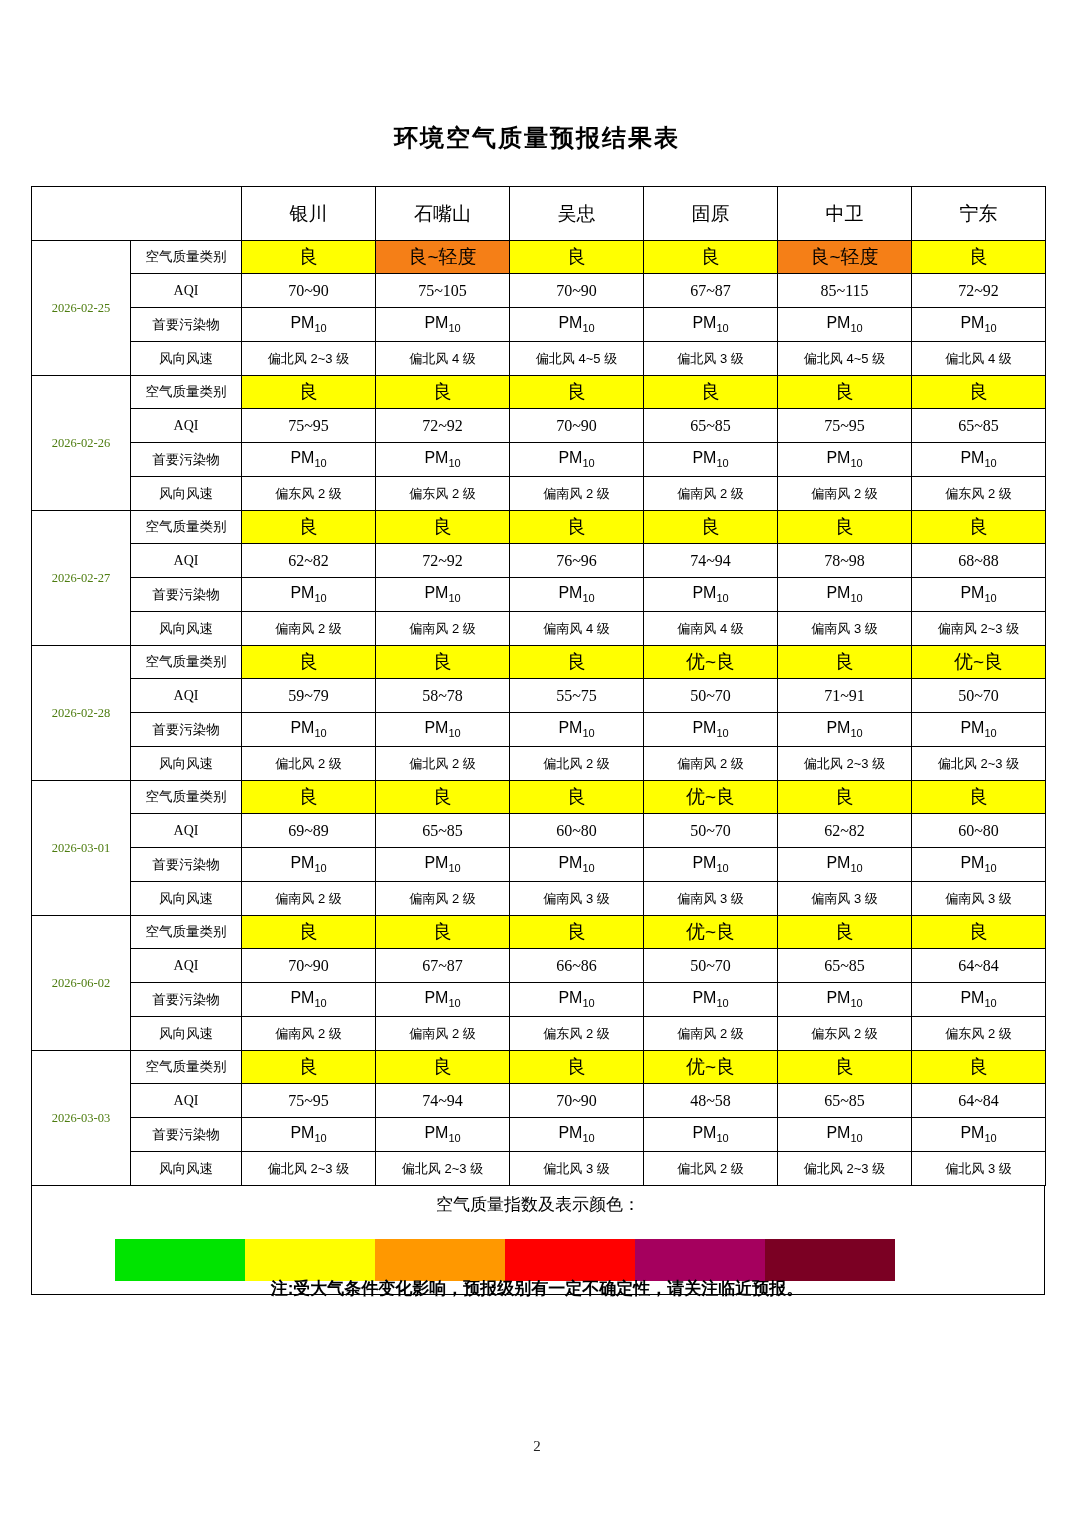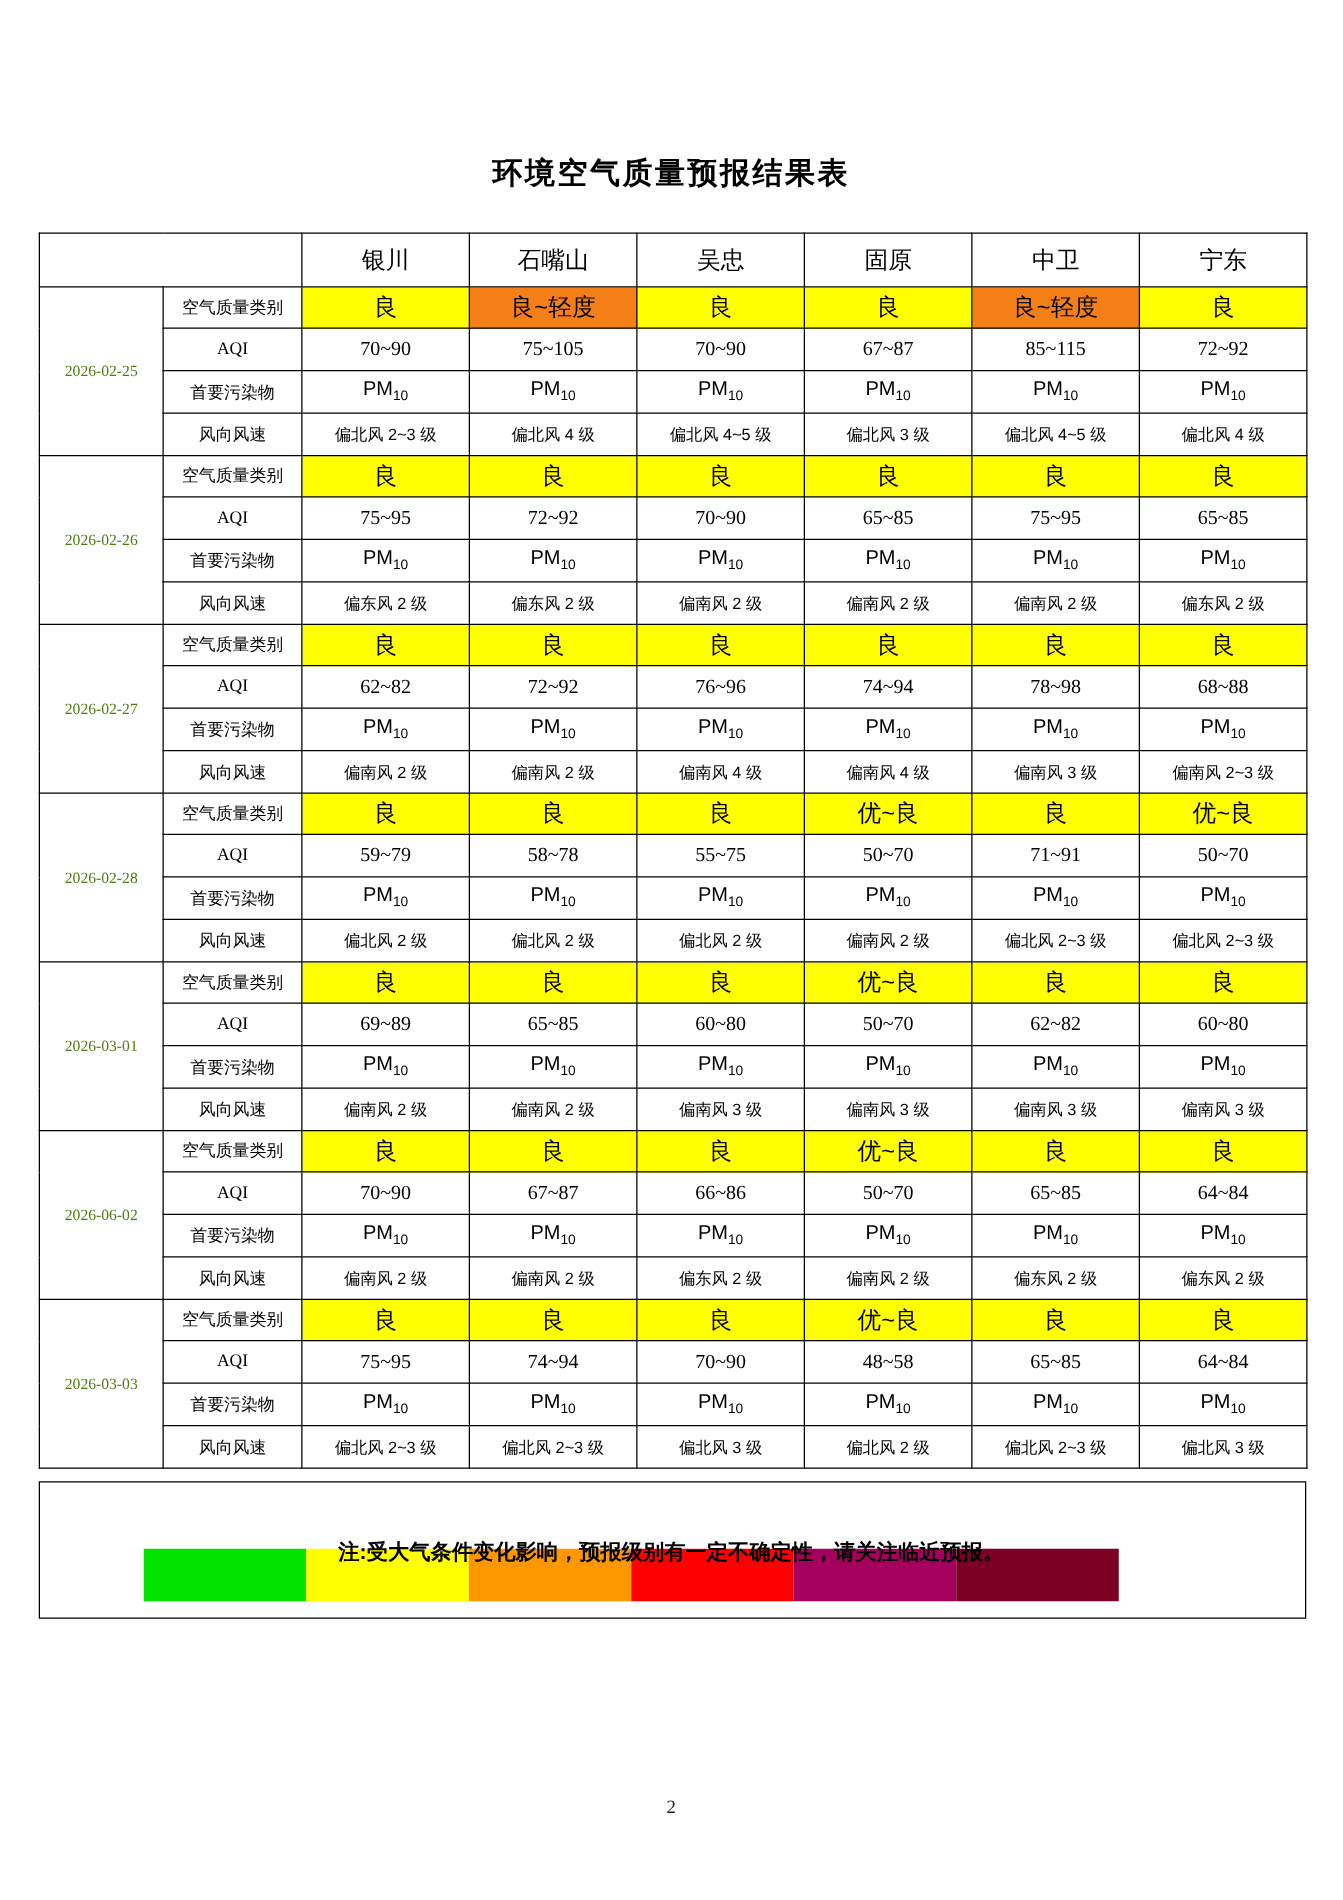--- a/index.html
+++ b/index.html
@@ -39,21 +39,21 @@
     text-align: center;
     vertical-align: middle;
     padding: 0;
     font-weight: normal;
   }
 
   col.c-date  { width: 99px; }
   col.c-label { width: 111px; }
   col.c-city  { width: 134px; }
 
-  tr.header-row td { height: 43px; }
+  tr.header-row td { height: 54px; }
   .city-head {
     font-size: 19px;
     font-family: "Liberation Sans", "DejaVu Sans", sans-serif;
   }
 
   .date-cell {
     font-size: 12.5px;
     color: #4d7c0f;
     font-family: "Liberation Serif", "DejaVu Serif", serif;
   }
@@ -130,21 +130,21 @@
     top: 53px;
     width: 780px;
     height: 42px;
     display: flex;
   }
   #legend-bar .band { height: 42px; flex: 1 1 0; }
 
   #note-line {
     position: absolute;
     left: 0;
-    top: 1230px;
+    top: 1277px;
     width: 1074px;
     text-align: center;
     font-size: 17px;
     font-weight: bold;
     font-family: "Liberation Sans", "DejaVu Sans", sans-serif;
   }
 
   #page-number {
     position: absolute;
     left: 0;
@@ -438,20 +438,21 @@
         <td class="wind-val">偏北风 2~3 级</td>
         <td class="wind-val">偏北风 3 级</td>
         <td class="wind-val">偏北风 2 级</td>
         <td class="wind-val">偏北风 2~3 级</td>
         <td class="wind-val">偏北风 3 级</td>
       </tr>
     </tbody>
 </table>
 
 <div id="legend-box">
+  <div id="legend-title">空气质量指数及表示颜色：</div>
   <div id="legend-bar">
       <div class="band" style="background: rgb(0, 228, 0);"></div>
       <div class="band" style="background: rgb(255, 255, 0);"></div>
       <div class="band" style="background: rgb(255, 152, 0);"></div>
       <div class="band" style="background: rgb(255, 0, 0);"></div>
       <div class="band" style="background: rgb(165, 0, 94);"></div>
       <div class="band" style="background: rgb(123, 0, 35);"></div>
     </div>
 </div>
 

